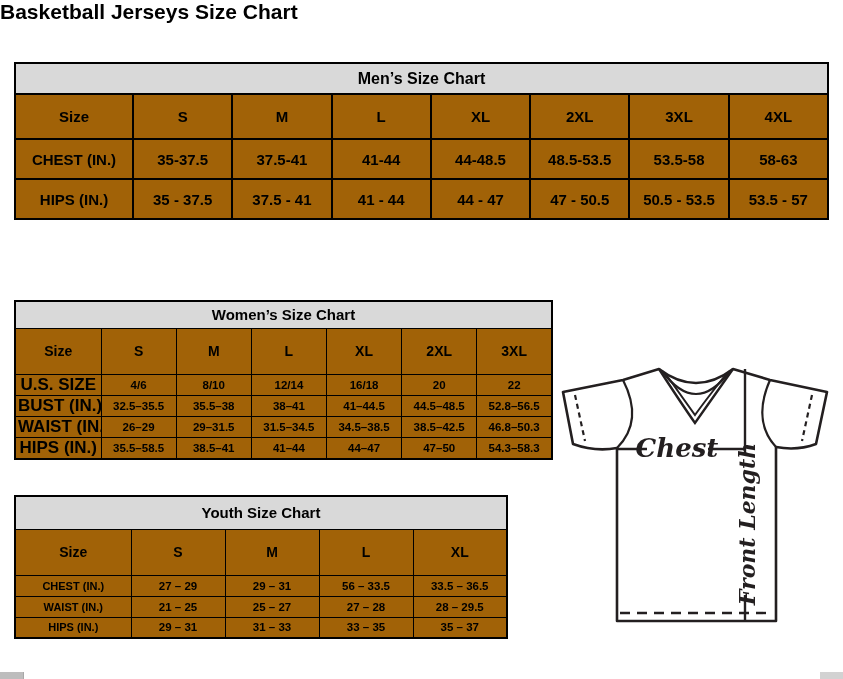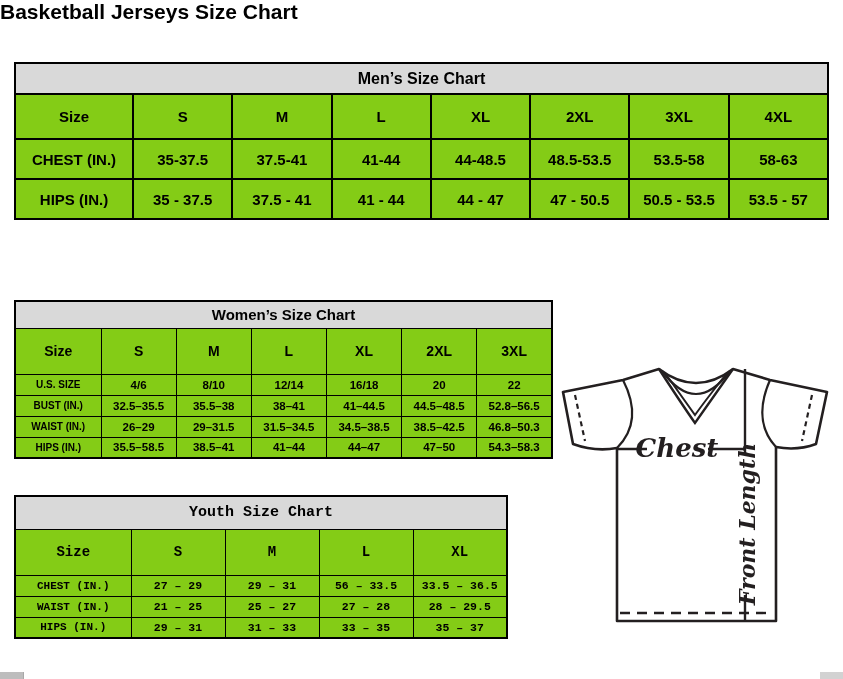--- a/index.html
+++ b/index.html
@@ -15,21 +15,21 @@
   }
   .page-title {
     position: absolute; top: 0; left: 0; width: 100%;
     margin: 0; text-align: left;
     font-size: 21px; font-weight: bold; color: #000;
   }
   table.size-table {
     position: absolute;
     border-collapse: collapse;
     table-layout: fixed;
-    background: #84cc16;
+    background: #a16207;
     padding-left: 28px;
   }
   .size-table th, .size-table td {
     text-align: center; vertical-align: middle;
     font-weight: bold; padding: 0 2px; color: #000;
     overflow: hidden; white-space: nowrap;
   }
   .size-table .title-row th { background: var(--header-bg); }
 
   
@@ -40,24 +40,24 @@
   .men .data-row th, .men .data-row td { height:40px; }
   .men col.label-col  { width:118px; }
 
   
   .women { left:14px; top:300px; width:539px; border:2px solid var(--border); }
   .women th, .women td { border:1px solid var(--border); font-size:11.5px; }
   .women .title-row th  { height:27px; font-size:15px; }
   .women .header-row th { height:46px; font-size:14px; }
   .women .data-row th, .women .data-row td { height:21px; }
   .women col.label-col  { width:86px; }
-  .women .row-label { font-size:10px; }
+  .women .row-label { font-size:17px; }
 
   
-  .youth { left:14px; top:495px; width:494px; border:2px solid var(--border);font-family:Liberation Mono, monospace; }
+  .youth { left:14px; top:495px; width:494px; border:2px solid var(--border); }
   .youth th, .youth td { border:1px solid var(--border); font-size:11.5px; }
   .youth .title-row th  { height:33px; font-size:15px; }
   .youth .header-row th { height:46px; font-size:14px; }
   .youth .data-row th, .youth .data-row td { height:21px; }
   .youth col.label-col  { width:116px; }
   .youth .row-label { font-size:11px; }
 
   .jersey-wrap { position:absolute; left:560px; top:363px; width:283px; height:262px; }
   .jersey-wrap svg { display:block; width:100%; height:100%; }
   .measure-label {

